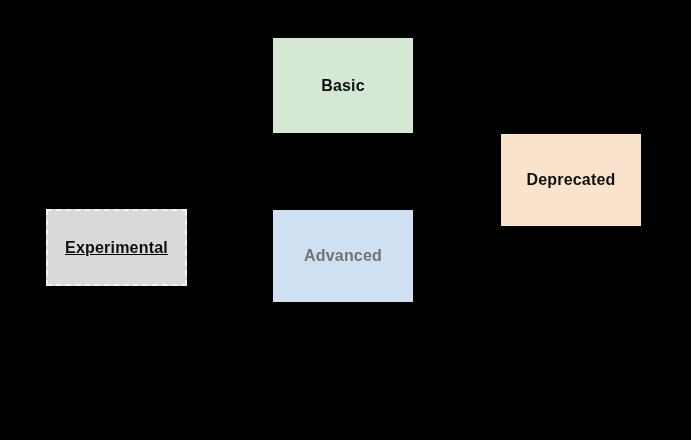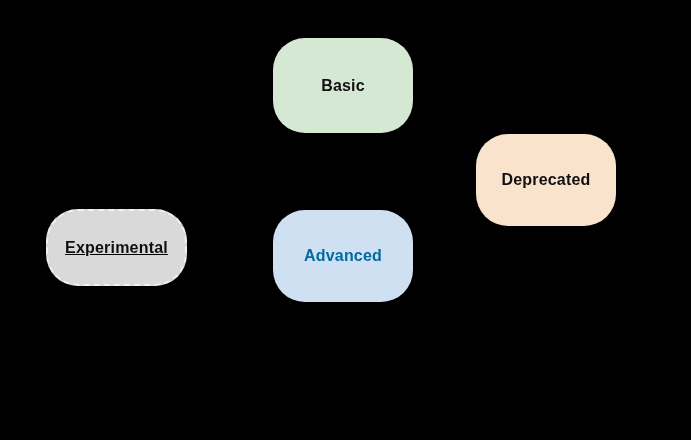--- a/index.html
+++ b/index.html
@@ -16,21 +16,20 @@
     overflow: hidden;
     font-family: "Liberation Sans", sans-serif;
   }
   .node {
     position: absolute;
     box-sizing: border-box;
     display: flex;
     align-items: center;
     justify-content: center;
     text-align: right;
-    border-radius: 32px;
   }
   .node-label {
     font-family: "Liberation Sans", sans-serif;
     font-size: 16px;
     font-weight: bold;
     color: #101010;
     letter-spacing: 0.2px;
     line-height: 1.2;
     white-space: nowrap;
   }
@@ -71,26 +70,26 @@
 </style>
 </head>
 <body>
 
 <div id="canvas" style="background: rgb(0, 0, 0);">
 
   <div class="node border-none" id="node-basic" style="left: 273px; top: 38px; width: 140px; height: 95px; background: rgb(213, 232, 212); border: 0px none;">
     <span class="node-label" style="color: rgb(16, 16, 16);">Basic</span>
   </div>
 
-  <div class="node border-none" id="node-deprecated" style="left: 476px; top: 134px; width: 140px; height: 92px; background: rgb(250, 227, 205); border: 0px none;">
+  <div class="node border-none" id="node-deprecated" style="left: 501px; top: 134px; width: 140px; height: 92px; background: rgb(250, 227, 205); border: 0px none;">
     <span class="node-label" style="color: rgb(16, 16, 16);">Deprecated</span>
   </div>
 
   <div class="node border-dashed" id="node-experimental" style="left: 46px; top: 209px; width: 141px; height: 77px; background: rgb(217, 217, 217); border: 2px dashed rgb(242, 242, 242); text-decoration: underline;">
     <span class="node-label" style="color: rgb(16, 16, 16);">Experimental</span>
   </div>
 
   <div class="node border-none" id="node-advanced" style="left: 273px; top: 210px; width: 140px; height: 92px; background: rgb(207, 224, 243); border: 0px none;">
-    <span class="node-label" style="color: #0369a1;">Advanced</span>
+    <span class="node-label" style="color: #737373;">Advanced</span>
   </div>
 
 
 </div>
 
 </body></html>

